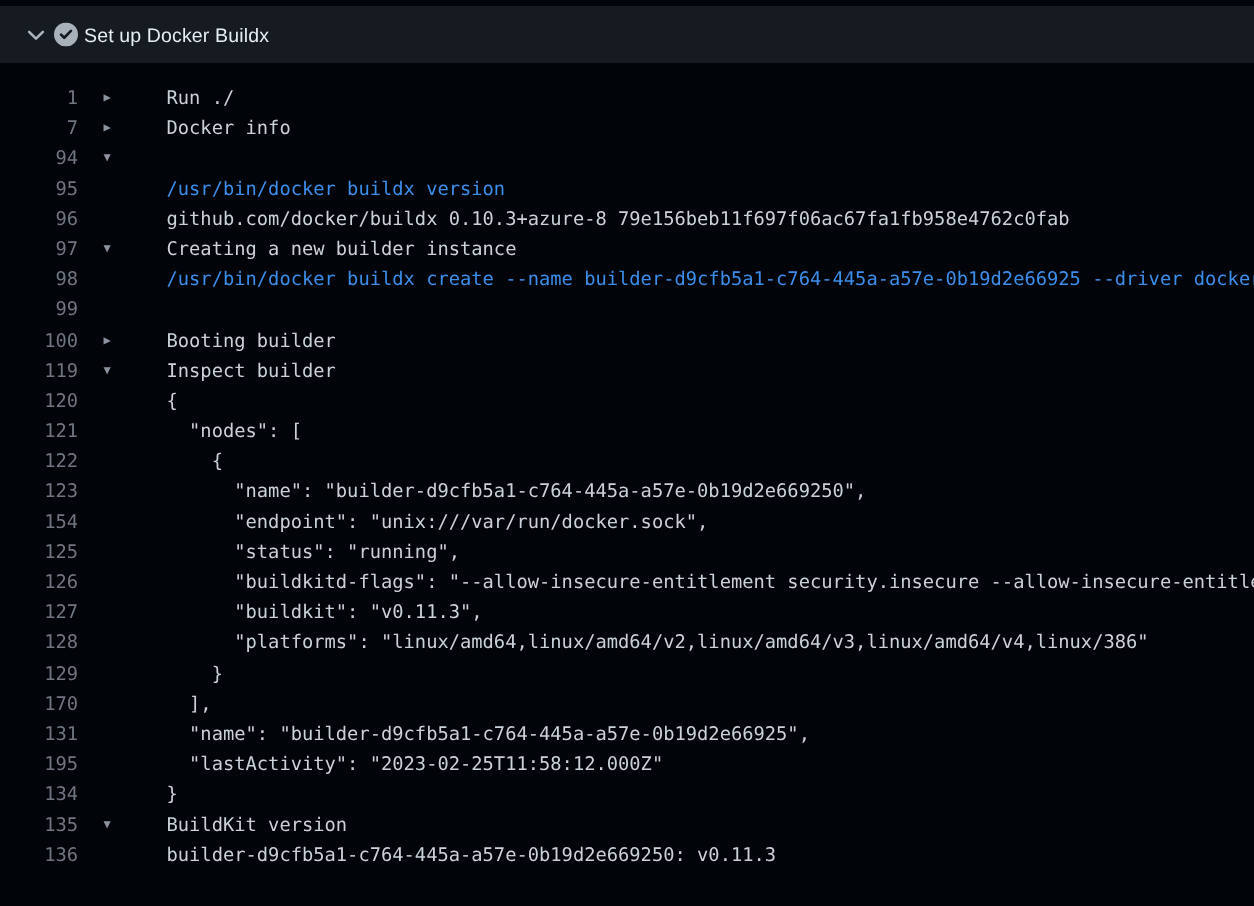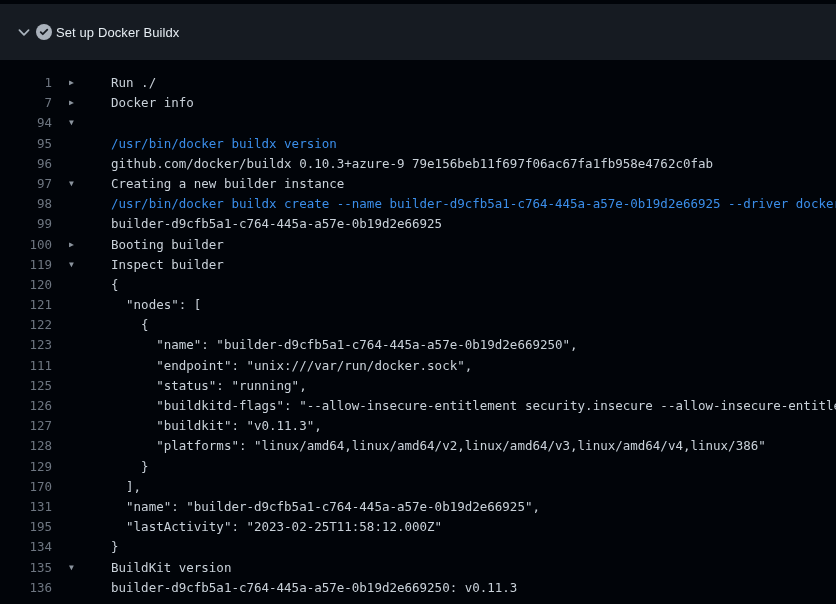--- a/index.html
+++ b/index.html
@@ -12,21 +12,21 @@
     --icon-gray:#a9b1bb;
     --marker-gray:#8b949e;
   }
   html,body{margin:0;padding:0;}
   body{
     width:836px;height:604px;overflow:hidden;
     background:var(--page-bg);
     font-family:"Liberation Sans",sans-serif;
   }
   .step-header{
-    margin-top:4px;height:56px;background:var(--header-bg);
+    margin-top:4px;height:38px;background:var(--header-bg);
     display:flex;align-items:center;gap:4px;
     padding:0 16px;box-sizing:border-box;cursor:pointer;text-align:right;
   }
   .step-header .chev{flex:0 0 auto;display:flex;align-items:center;}
   .step-header .status{flex:0 0 auto;display:flex;align-items:center;}
   .step-title{
     color:var(--title-text);font-size:13px;font-weight:500;letter-spacing:.1px;
     white-space:nowrap;
   }
   .log{
@@ -64,31 +64,31 @@
   </span>
   <span class="step-title">Set up Docker Buildx</span>
 </div>
 
 <div class="log">
   <div id="log-lines">
       <div class="row"><span class="num">1</span><span class="marker">▶</span><span class="txt">Run ./</span></div>
       <div class="row"><span class="num">7</span><span class="marker">▶</span><span class="txt">Docker info</span></div>
       <div class="row"><span class="num">94</span><span class="marker">▼</span></div>
       <div class="row"><span class="num">95</span><span class="marker"></span><span class="txt cmd">/usr/bin/docker buildx version</span></div>
-      <div class="row"><span class="num">96</span><span class="marker"></span><span class="txt">github.com/docker/buildx 0.10.3+azure-9 79e156beb11f697f06ac67fa1fb958e4762c0fab</span></div>
+      <div class="row"><span class="num">96</span><span class="marker"></span><span class="txt">github.com/docker/buildx 0.10.3+azure-8 79e156beb11f697f06ac67fa1fb958e4762c0fab</span></div>
       <div class="row"><span class="num">97</span><span class="marker">▼</span><span class="txt">Creating a new builder instance</span></div>
       <div class="row"><span class="num">98</span><span class="marker"></span><span class="txt cmd">/usr/bin/docker buildx create --name builder-d9cfb5a1-c764-445a-a57e-0b19d2e66925 --driver docker-container --buildkitd-flags --allow-insecure-entitlement security.insecure</span></div>
-      <div class="row"><span class="num">99</span><span class="marker"></span><span class="txt">builder-d9cfb5a1-c764-445a-a57e-0b19d2e66925</span></div>
+      <div class="row"><span class="num">99</span><span class="marker"></span></div>
       <div class="row"><span class="num">100</span><span class="marker">▶</span><span class="txt">Booting builder</span></div>
       <div class="row"><span class="num">119</span><span class="marker">▼</span><span class="txt">Inspect builder</span></div>
       <div class="row"><span class="num">120</span><span class="marker"></span><span class="txt">{</span></div>
       <div class="row"><span class="num">121</span><span class="marker"></span><span class="txt">  "nodes": [</span></div>
       <div class="row"><span class="num">122</span><span class="marker"></span><span class="txt">    {</span></div>
       <div class="row"><span class="num">123</span><span class="marker"></span><span class="txt">      "name": "builder-d9cfb5a1-c764-445a-a57e-0b19d2e669250",</span></div>
-      <div class="row"><span class="num">111</span><span class="marker"></span><span class="txt">      "endpoint": "unix:///var/run/docker.sock",</span></div>
+      <div class="row"><span class="num">154</span><span class="marker"></span><span class="txt">      "endpoint": "unix:///var/run/docker.sock",</span></div>
       <div class="row"><span class="num">125</span><span class="marker"></span><span class="txt">      "status": "running",</span></div>
       <div class="row"><span class="num">126</span><span class="marker"></span><span class="txt">      "buildkitd-flags": "--allow-insecure-entitlement security.insecure --allow-insecure-entitlement network.host",</span></div>
       <div class="row"><span class="num">127</span><span class="marker"></span><span class="txt">      "buildkit": "v0.11.3",</span></div>
       <div class="row"><span class="num">128</span><span class="marker"></span><span class="txt">      "platforms": "linux/amd64,linux/amd64/v2,linux/amd64/v3,linux/amd64/v4,linux/386"</span></div>
       <div class="row"><span class="num">129</span><span class="marker"></span><span class="txt">    }</span></div>
       <div class="row"><span class="num">170</span><span class="marker"></span><span class="txt">  ],</span></div>
       <div class="row"><span class="num">131</span><span class="marker"></span><span class="txt">  "name": "builder-d9cfb5a1-c764-445a-a57e-0b19d2e66925",</span></div>
       <div class="row"><span class="num">195</span><span class="marker"></span><span class="txt">  "lastActivity": "2023-02-25T11:58:12.000Z"</span></div>
       <div class="row"><span class="num">134</span><span class="marker"></span><span class="txt">}</span></div>
       <div class="row"><span class="num">135</span><span class="marker">▼</span><span class="txt">BuildKit version</span></div>

